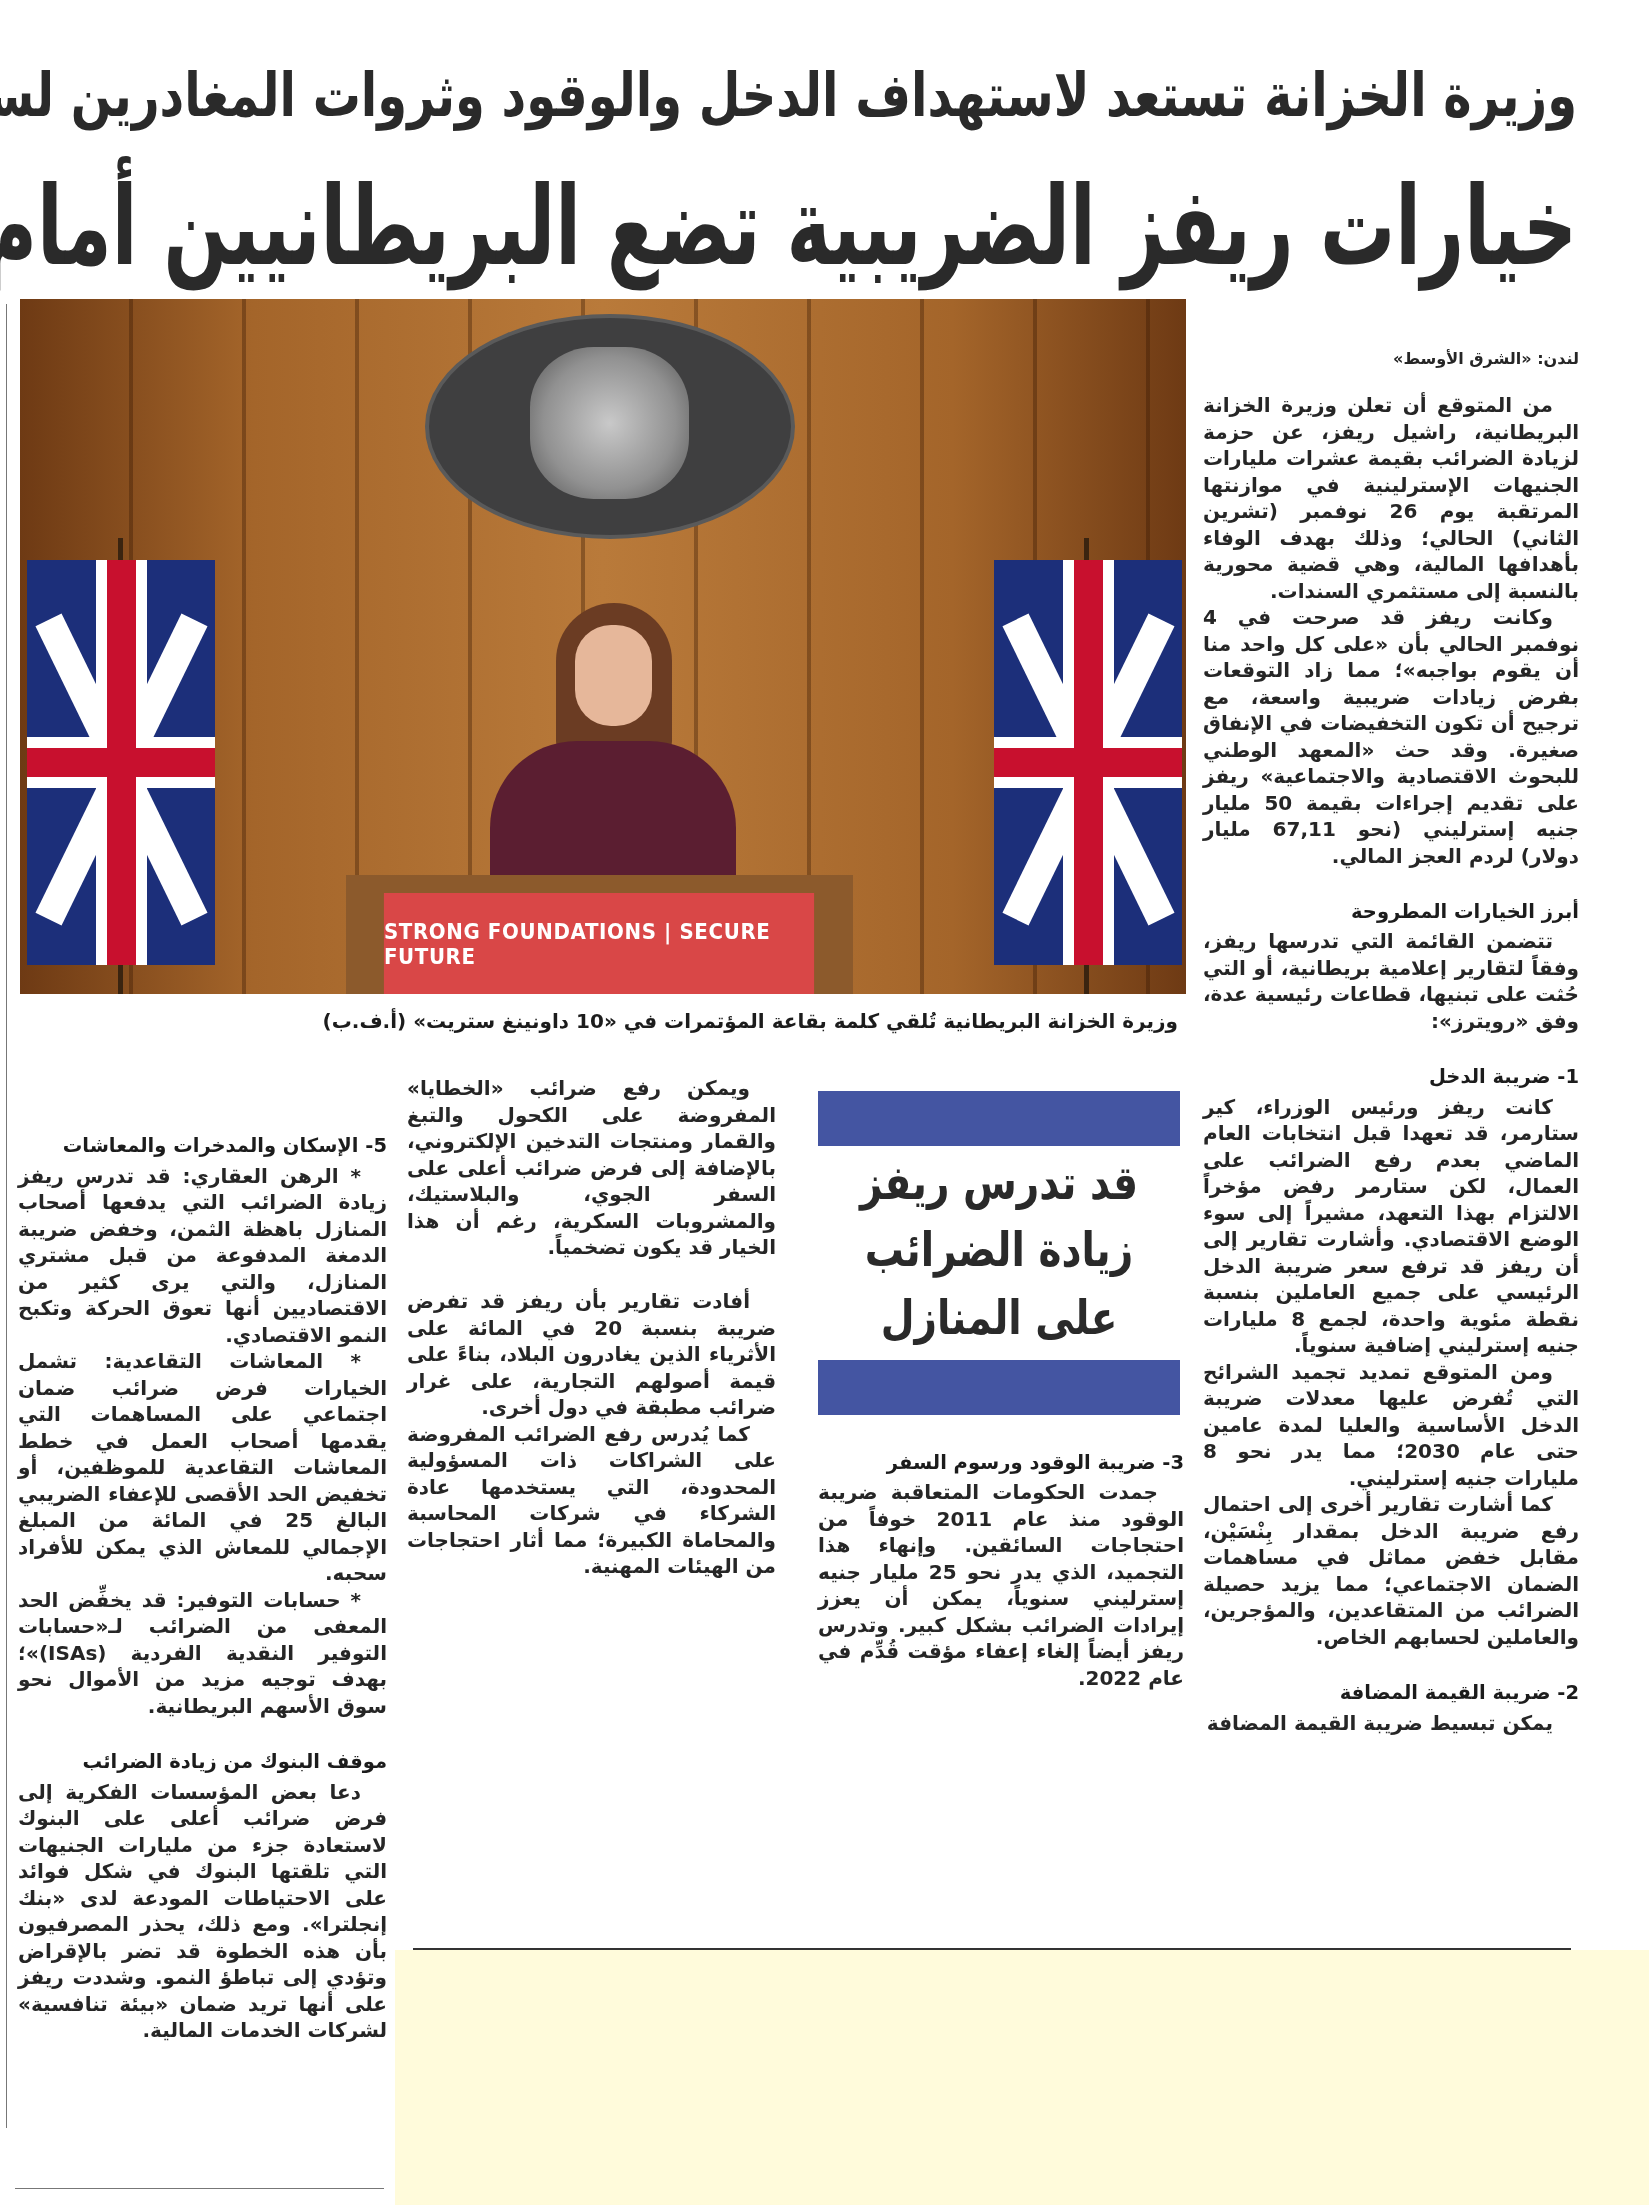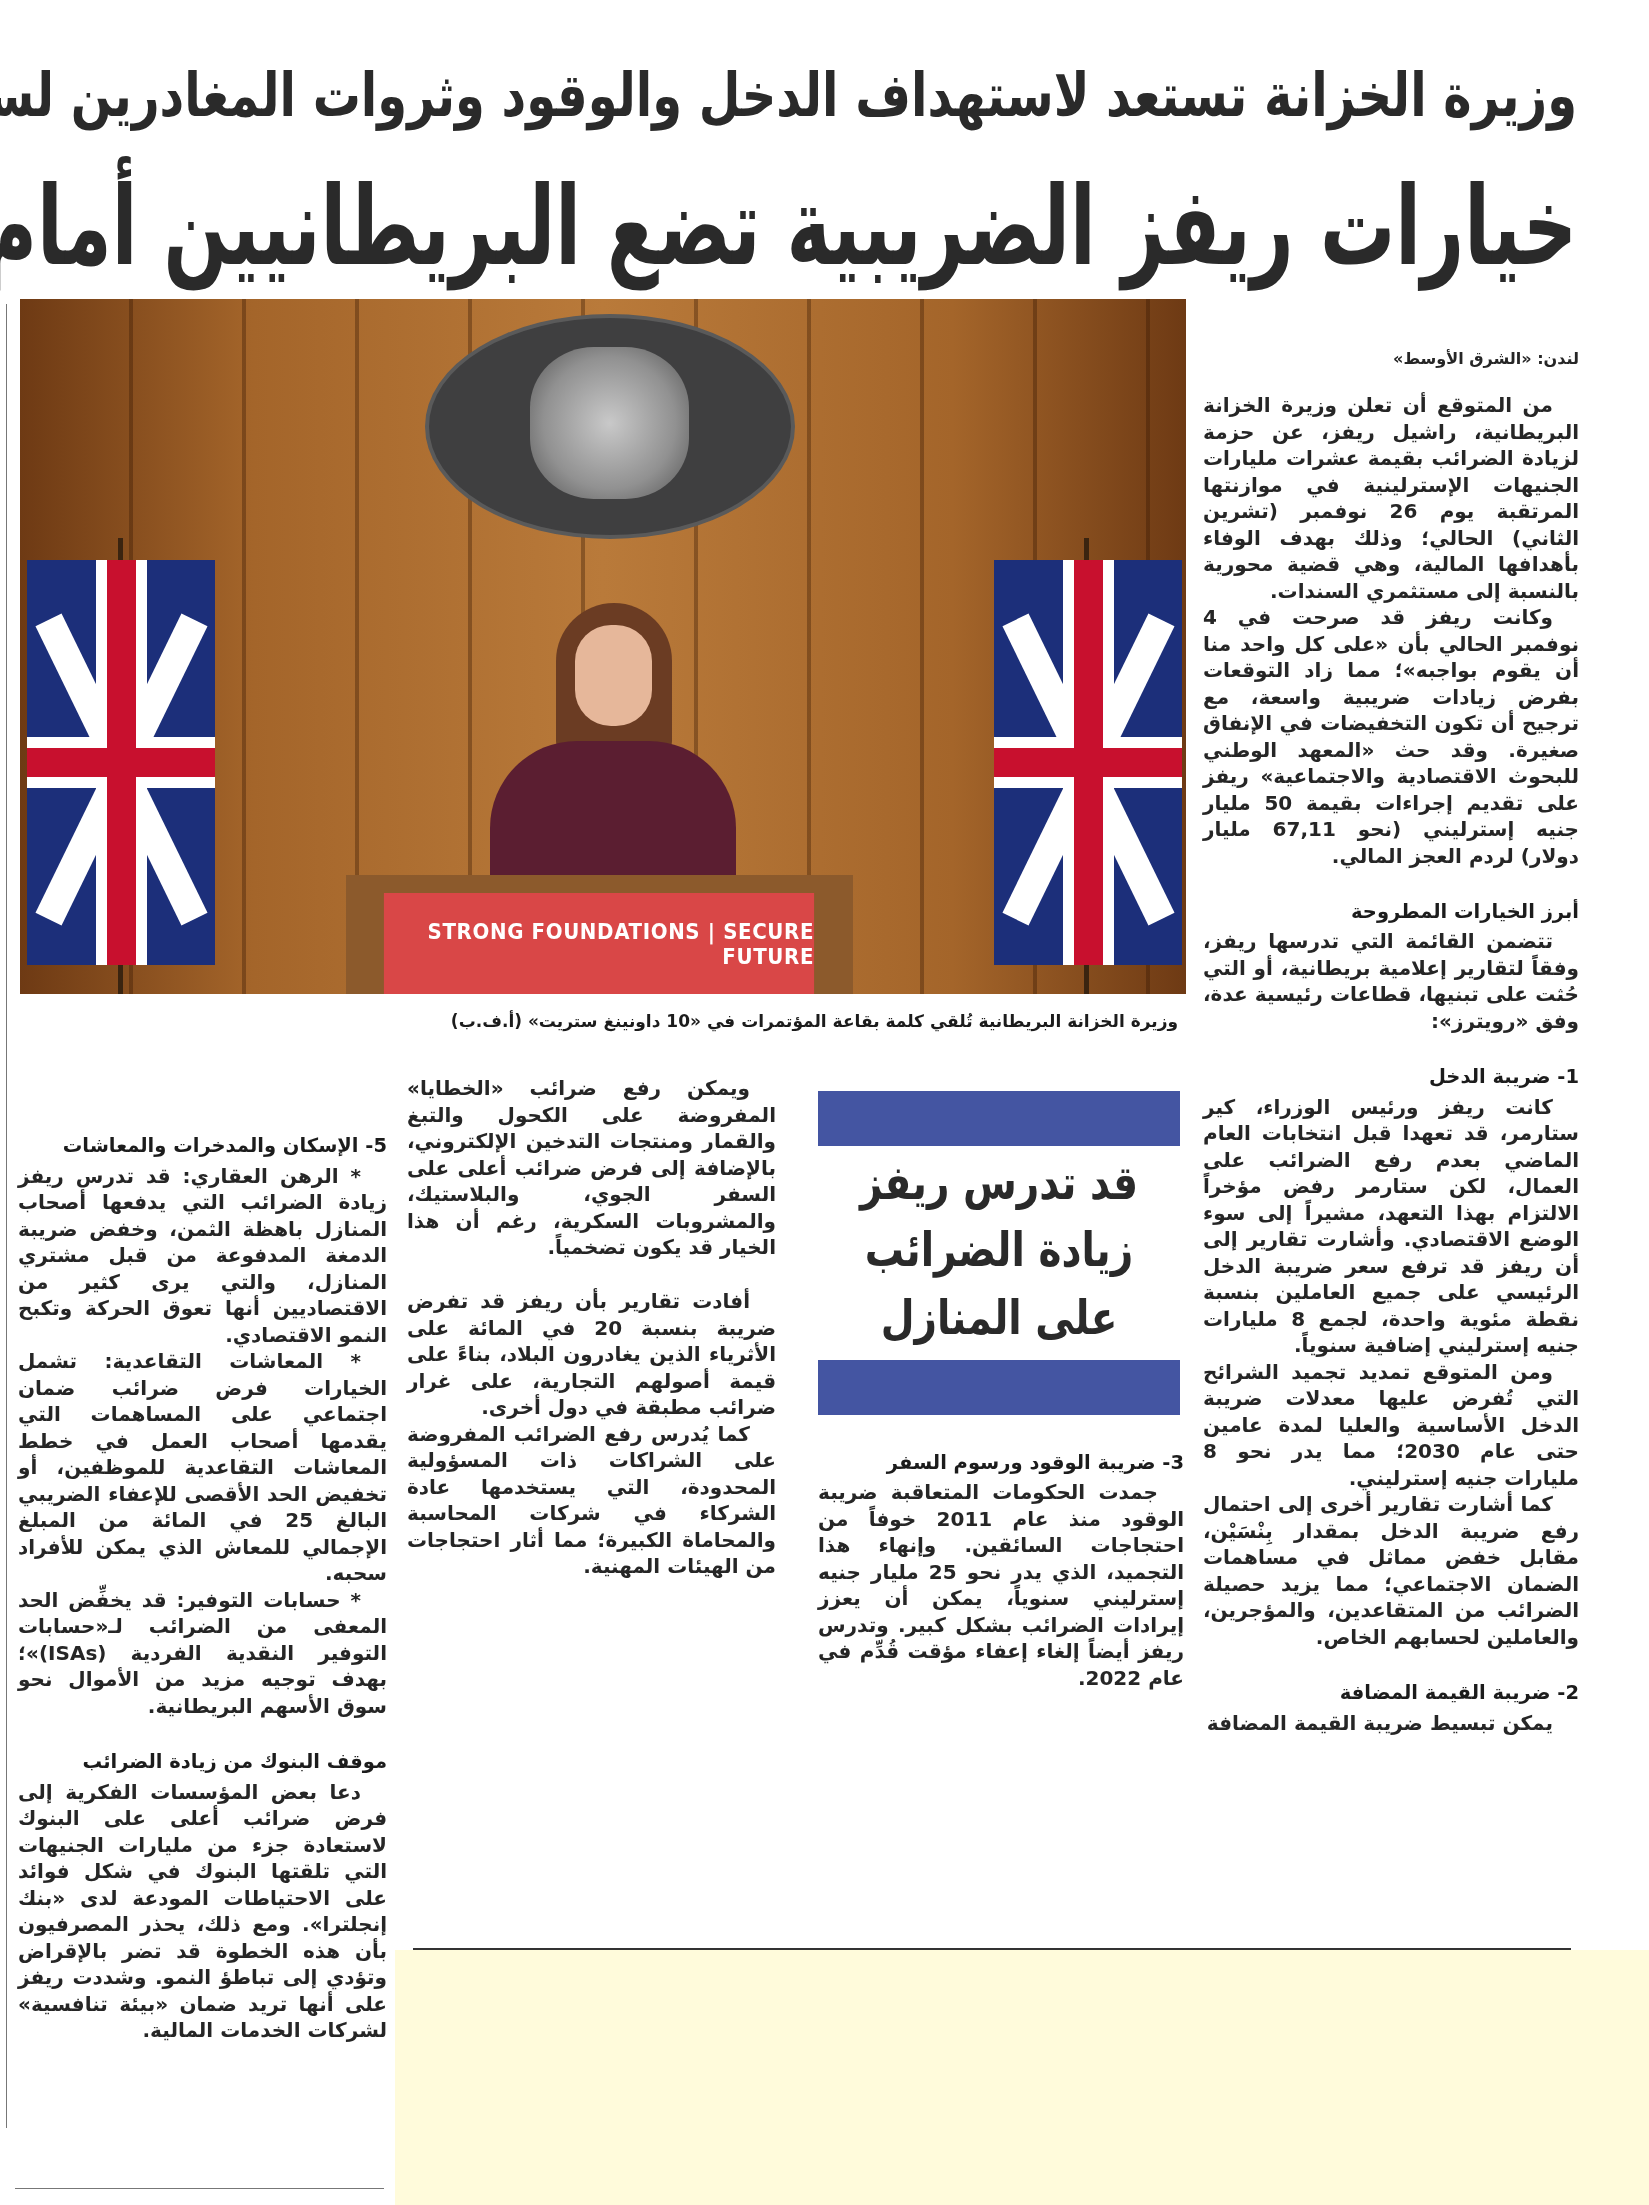--- a/index.html
+++ b/index.html
@@ -33,21 +33,20 @@
 
   .c1 { left: 1203px; top: 304px; width: 376px; margin-top: 44px; }
   .c2 { left: 818px; top: 1131px; width: 366px; }
   .c3 { left: 407px; top: 1075px; width: 369px; }
   .c4 { left: 18px; top: 1131px; width: 369px; }
   .dateline { font-size: 16px; line-height: 22px; margin-bottom: 22px !important; text-indent: 0 !important; }
 
   .photo {
     left: 19.5px; top: 299px; width: 1166px; height: 695px; overflow: hidden;
     background: linear-gradient(90deg, #6e3a14 0%, #a4652a 20%, #b97a3a 50%, #a4652a 80%, #6e3a14 100%);
-    text-align: right;
   }
   .photo .panels { position: absolute; inset: 0;
     background: repeating-linear-gradient(90deg, rgba(0,0,0,0.0) 0px, rgba(0,0,0,0.0) 109px, rgba(50,20,0,0.35) 109px, rgba(50,20,0,0.35) 113px); }
   .crest { position: absolute; left: 405px; top: 14.5px; width: 362px; height: 217px; border-radius: 50%; background: #3f3f40; border: 4.3px solid #5a5a5a; }
   .crest .inner { position: absolute; left: 101px; top: 29px; width: 159px; height: 152px; border-radius: 40%; background: radial-gradient(circle, #d8d8d8 0%, #9a9a9a 60%, #555 100%); opacity: .9; }
   .flag { position: absolute; width: 188px; height: 405px; top: 261px; overflow: hidden; background: #1c2f7a; }
   .flag .x1, .flag .x2 { position: absolute; left: -72px; top: 195px; width: 333px; height: 29px; background: #fff; }
   .flag .x1 { transform: rotate(64deg); } .flag .x2 { transform: rotate(-64deg); }
   .flag .cv { position: absolute; left: 69px; top: 0; width: 51px; height: 100%; background: #fff; }
   .flag .ch { position: absolute; left: 0; top: 177px; width: 100%; height: 51px; background: #fff; }
@@ -55,21 +54,21 @@
   .flag .rh { position: absolute; left: 0; top: 188px; width: 100%; height: 29px; background: #c8102e; }
   .pole { position: absolute; width: 5.8px; background: #3a2410; }
   .person { position: absolute; left: 456px; top: 304px; width: 275px; height: 304px; }
   .person .hair { position: absolute; left: 80px; top: 0; width: 116px; height: 167px; border-radius: 58px 58px 29px 29px; background: #6b3c23; }
   .person .face { position: absolute; left: 99px; top: 22px; width: 77px; height: 101px; border-radius: 36px; background: #e6b79a; }
   .person .body { position: absolute; left: 14.5px; top: 138px; width: 246px; height: 174px; border-radius: 87px 87px 0 0; background: #5b1e31; }
   .podium { position: absolute; left: 326px; top: 576px; width: 507px; height: 123px; background: #8c5a2c; }
   .podium .sign { position: absolute; left: 14.5px; top: 18px; width: 478px; height: 101px; background: #d94747;
     color: #fff; font-family: "DejaVu Sans", sans-serif; font-weight: bold; font-size: 22px; display: flex; align-items: center; justify-content: center; letter-spacing: 0.7px; transform: scaleX(0.9); }
 
-  .caption { left: 405px; top: 1009px; width: 773px; font-size: 17px; line-height: 24.6px; font-weight: bold; color: #1c1c1c; white-space: nowrap; }
+  .caption { left: 405px; top: 1009px; width: 773px; font-size: 20px; line-height: 24.6px; font-weight: bold; color: #1c1c1c; white-space: nowrap; }
 
   .bar { left: 818px; width: 362px; height: 55px; background: #4455a2; }
   .pullquote { left: 818px; top: 1150px; width: 362px; text-align: center; font-weight: bold; font-size: 39px; line-height: 56px; color: #2a2a2a; transform: scaleY(1.2); transform-origin: center top; }
 </style>
 </head>
 <body>
 
 <div class="abs left-rule"></div>
 <div class="abs yellow"></div>
 <div class="abs overline"></div>

